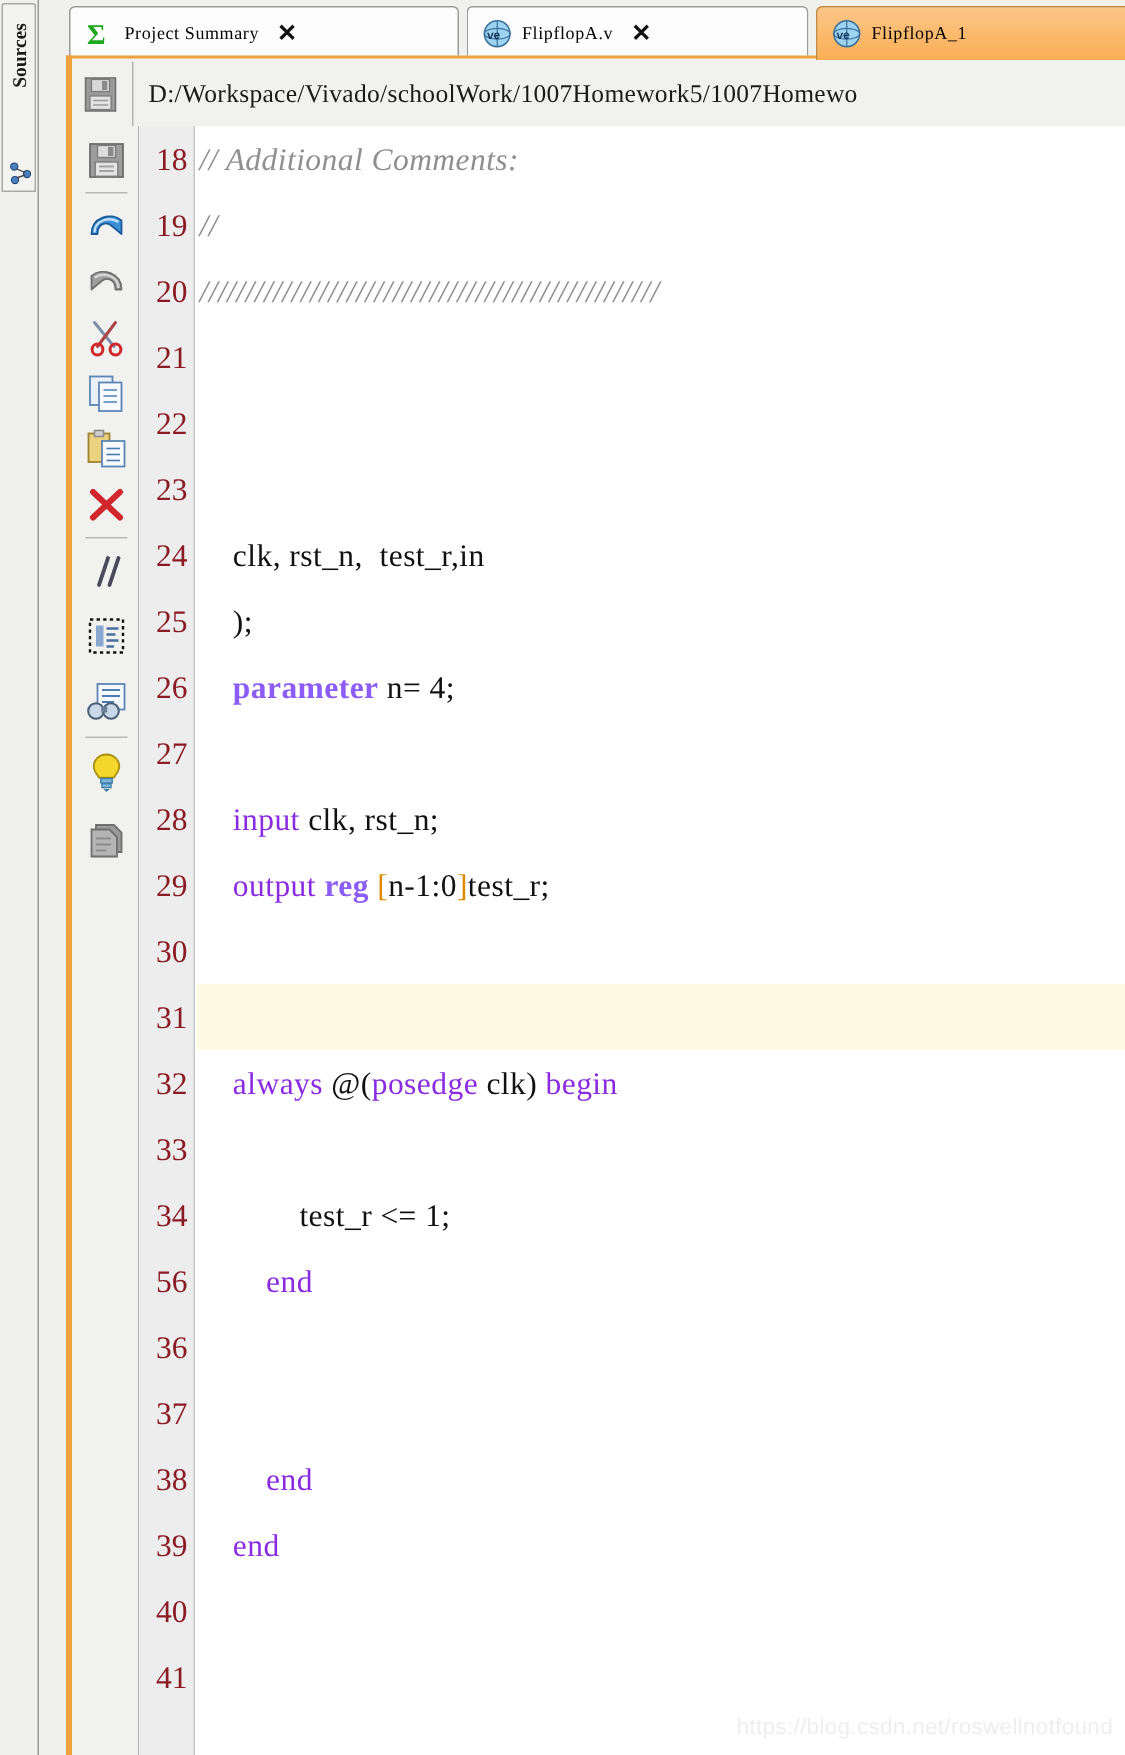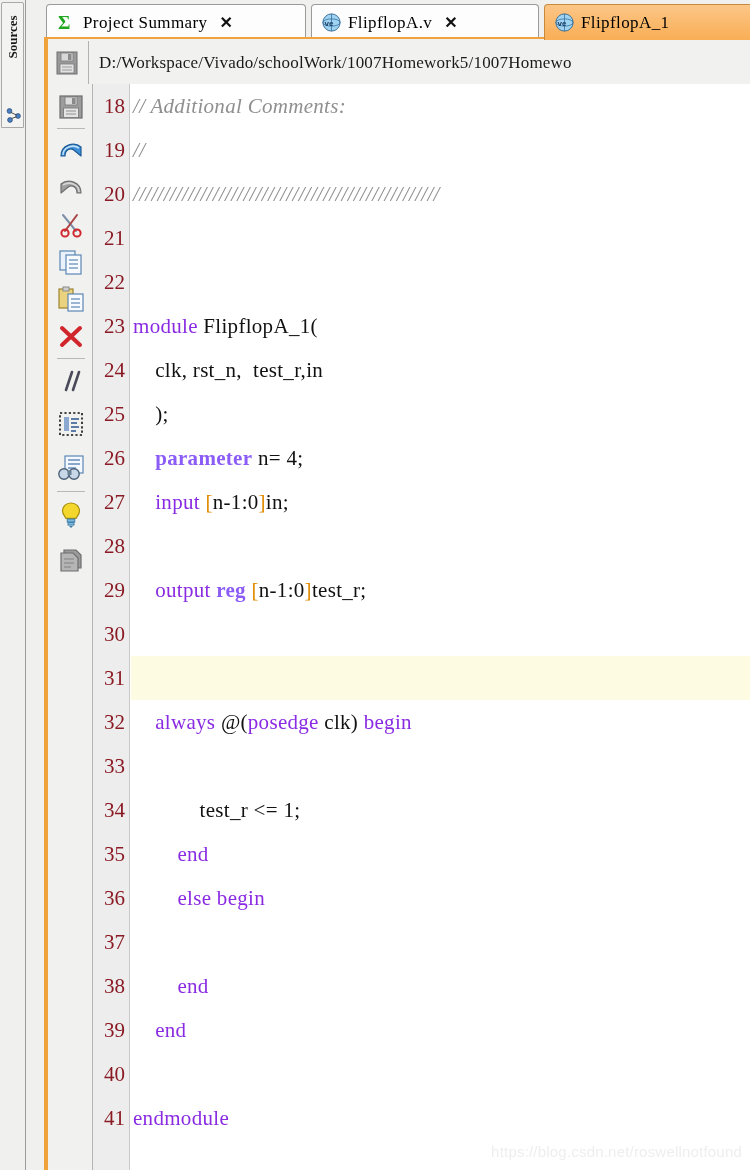--- a/index.html
+++ b/index.html
@@ -76,21 +76,21 @@
     white-space: nowrap;
   }
   .tab.active {
     background: #fbb96a;
     background: linear-gradient(to bottom, #fcc687 0%, #f9ae55 100%);
     border-color: #c98a3b;
     z-index: 5;
   }
   .tab-label {
     font-family: "Liberation Serif", serif;
-    font-size: 17px;
+    font-size: 12px;
     color: #000000;
     padding-left: 7px;
     padding-right: 10px;
     letter-spacing: 0.4px;
   }
   .tab.active .tab-label {
     font-weight: normal;
   }
   .tab-close {
     font-family: "Liberation Sans", sans-serif;
@@ -451,40 +451,39 @@
       <div class="code-line" style="top: 132px;">
         <div class="ln-num">21</div>
         <div class="ln-code"></div>
       </div>
       <div class="code-line" style="top: 176px;">
         <div class="ln-num">22</div>
         <div class="ln-code"></div>
       </div>
       <div class="code-line" style="top: 220px;">
         <div class="ln-num">23</div>
-        <div class="ln-code"><span class="t-kw">module</span><span class="t-id"> FlipflopA_1(</span></div>
       </div>
       <div class="code-line" style="top: 264px;">
         <div class="ln-num">24</div>
         <div class="ln-code"><span class="t-id">    clk, rst_n,  test_r,in</span></div>
       </div>
       <div class="code-line" style="top: 308px;">
         <div class="ln-num">25</div>
         <div class="ln-code"><span class="t-id">    );</span></div>
       </div>
       <div class="code-line" style="top: 352px;">
         <div class="ln-num">26</div>
         <div class="ln-code"><span class="t-id">    </span><span class="t-kw2">parameter</span><span class="t-id"> n= 4;</span></div>
       </div>
       <div class="code-line" style="top: 396px;">
         <div class="ln-num">27</div>
-        <div class="ln-code"><span class="t-id">    </span><span class="t-kw">input</span><span class="t-id"> </span><span class="t-br">[</span><span class="t-id">n-1:0</span><span class="t-br">]</span><span class="t-id">in;</span></div>
       </div>
       <div class="code-line" style="top: 440px;">
         <div class="ln-num">28</div>
+        <div class="ln-code"><span class="t-id">    </span><span class="t-kw">input</span><span class="t-id"> clk, rst_n;</span></div>
       </div>
       <div class="code-line" style="top: 484px;">
         <div class="ln-num">29</div>
         <div class="ln-code"><span class="t-id">    </span><span class="t-kw">output</span><span class="t-id"> </span><span class="t-kw2">reg</span><span class="t-id"> </span><span class="t-br">[</span><span class="t-id">n-1:0</span><span class="t-br">]</span><span class="t-id">test_r;</span></div>
       </div>
       <div class="code-line" style="top: 528px;">
         <div class="ln-num">30</div>
         <div class="ln-code"></div>
       </div>
       <div class="code-line hl" style="top: 572px;">
@@ -497,42 +496,40 @@
         <div class="ln-code"><span class="t-id">    </span><span class="t-kw">always</span><span class="t-id"> @(</span><span class="t-kw">posedge</span><span class="t-id"> clk) </span><span class="t-kw">begin</span></div>
       </div>
       <div class="code-line" style="top: 660px;">
         <div class="ln-num">33</div>
       </div>
       <div class="code-line" style="top: 704px;">
         <div class="ln-num">34</div>
         <div class="ln-code"><span class="t-id">            test_r &lt;= 1;</span></div>
       </div>
       <div class="code-line" style="top: 748px;">
-        <div class="ln-num">35</div>
+        <div class="ln-num">56</div>
         <div class="ln-code"><span class="t-id">        </span><span class="t-kw">end</span></div>
       </div>
       <div class="code-line" style="top: 792px;">
         <div class="ln-num">36</div>
-        <div class="ln-code"><span class="t-id">        </span><span class="t-kw">else</span><span class="t-id"> </span><span class="t-kw">begin</span></div>
       </div>
       <div class="code-line" style="top: 836px;">
         <div class="ln-num">37</div>
       </div>
       <div class="code-line" style="top: 880px;">
         <div class="ln-num">38</div>
         <div class="ln-code"><span class="t-id">        </span><span class="t-kw">end</span></div>
       </div>
       <div class="code-line" style="top: 924px;">
         <div class="ln-num">39</div>
         <div class="ln-code"><span class="t-id">    </span><span class="t-kw">end</span></div>
       </div>
       <div class="code-line" style="top: 968px;">
         <div class="ln-num">40</div>
         <div class="ln-code"></div>
       </div>
       <div class="code-line" style="top: 1012px;">
         <div class="ln-num">41</div>
-        <div class="ln-code"><span class="t-kw">endmodule</span></div>
       </div>
     </div>
 </div>
 
 <div id="watermark">https://blog.csdn.net/roswellnotfound</div>
 
 </body></html>

